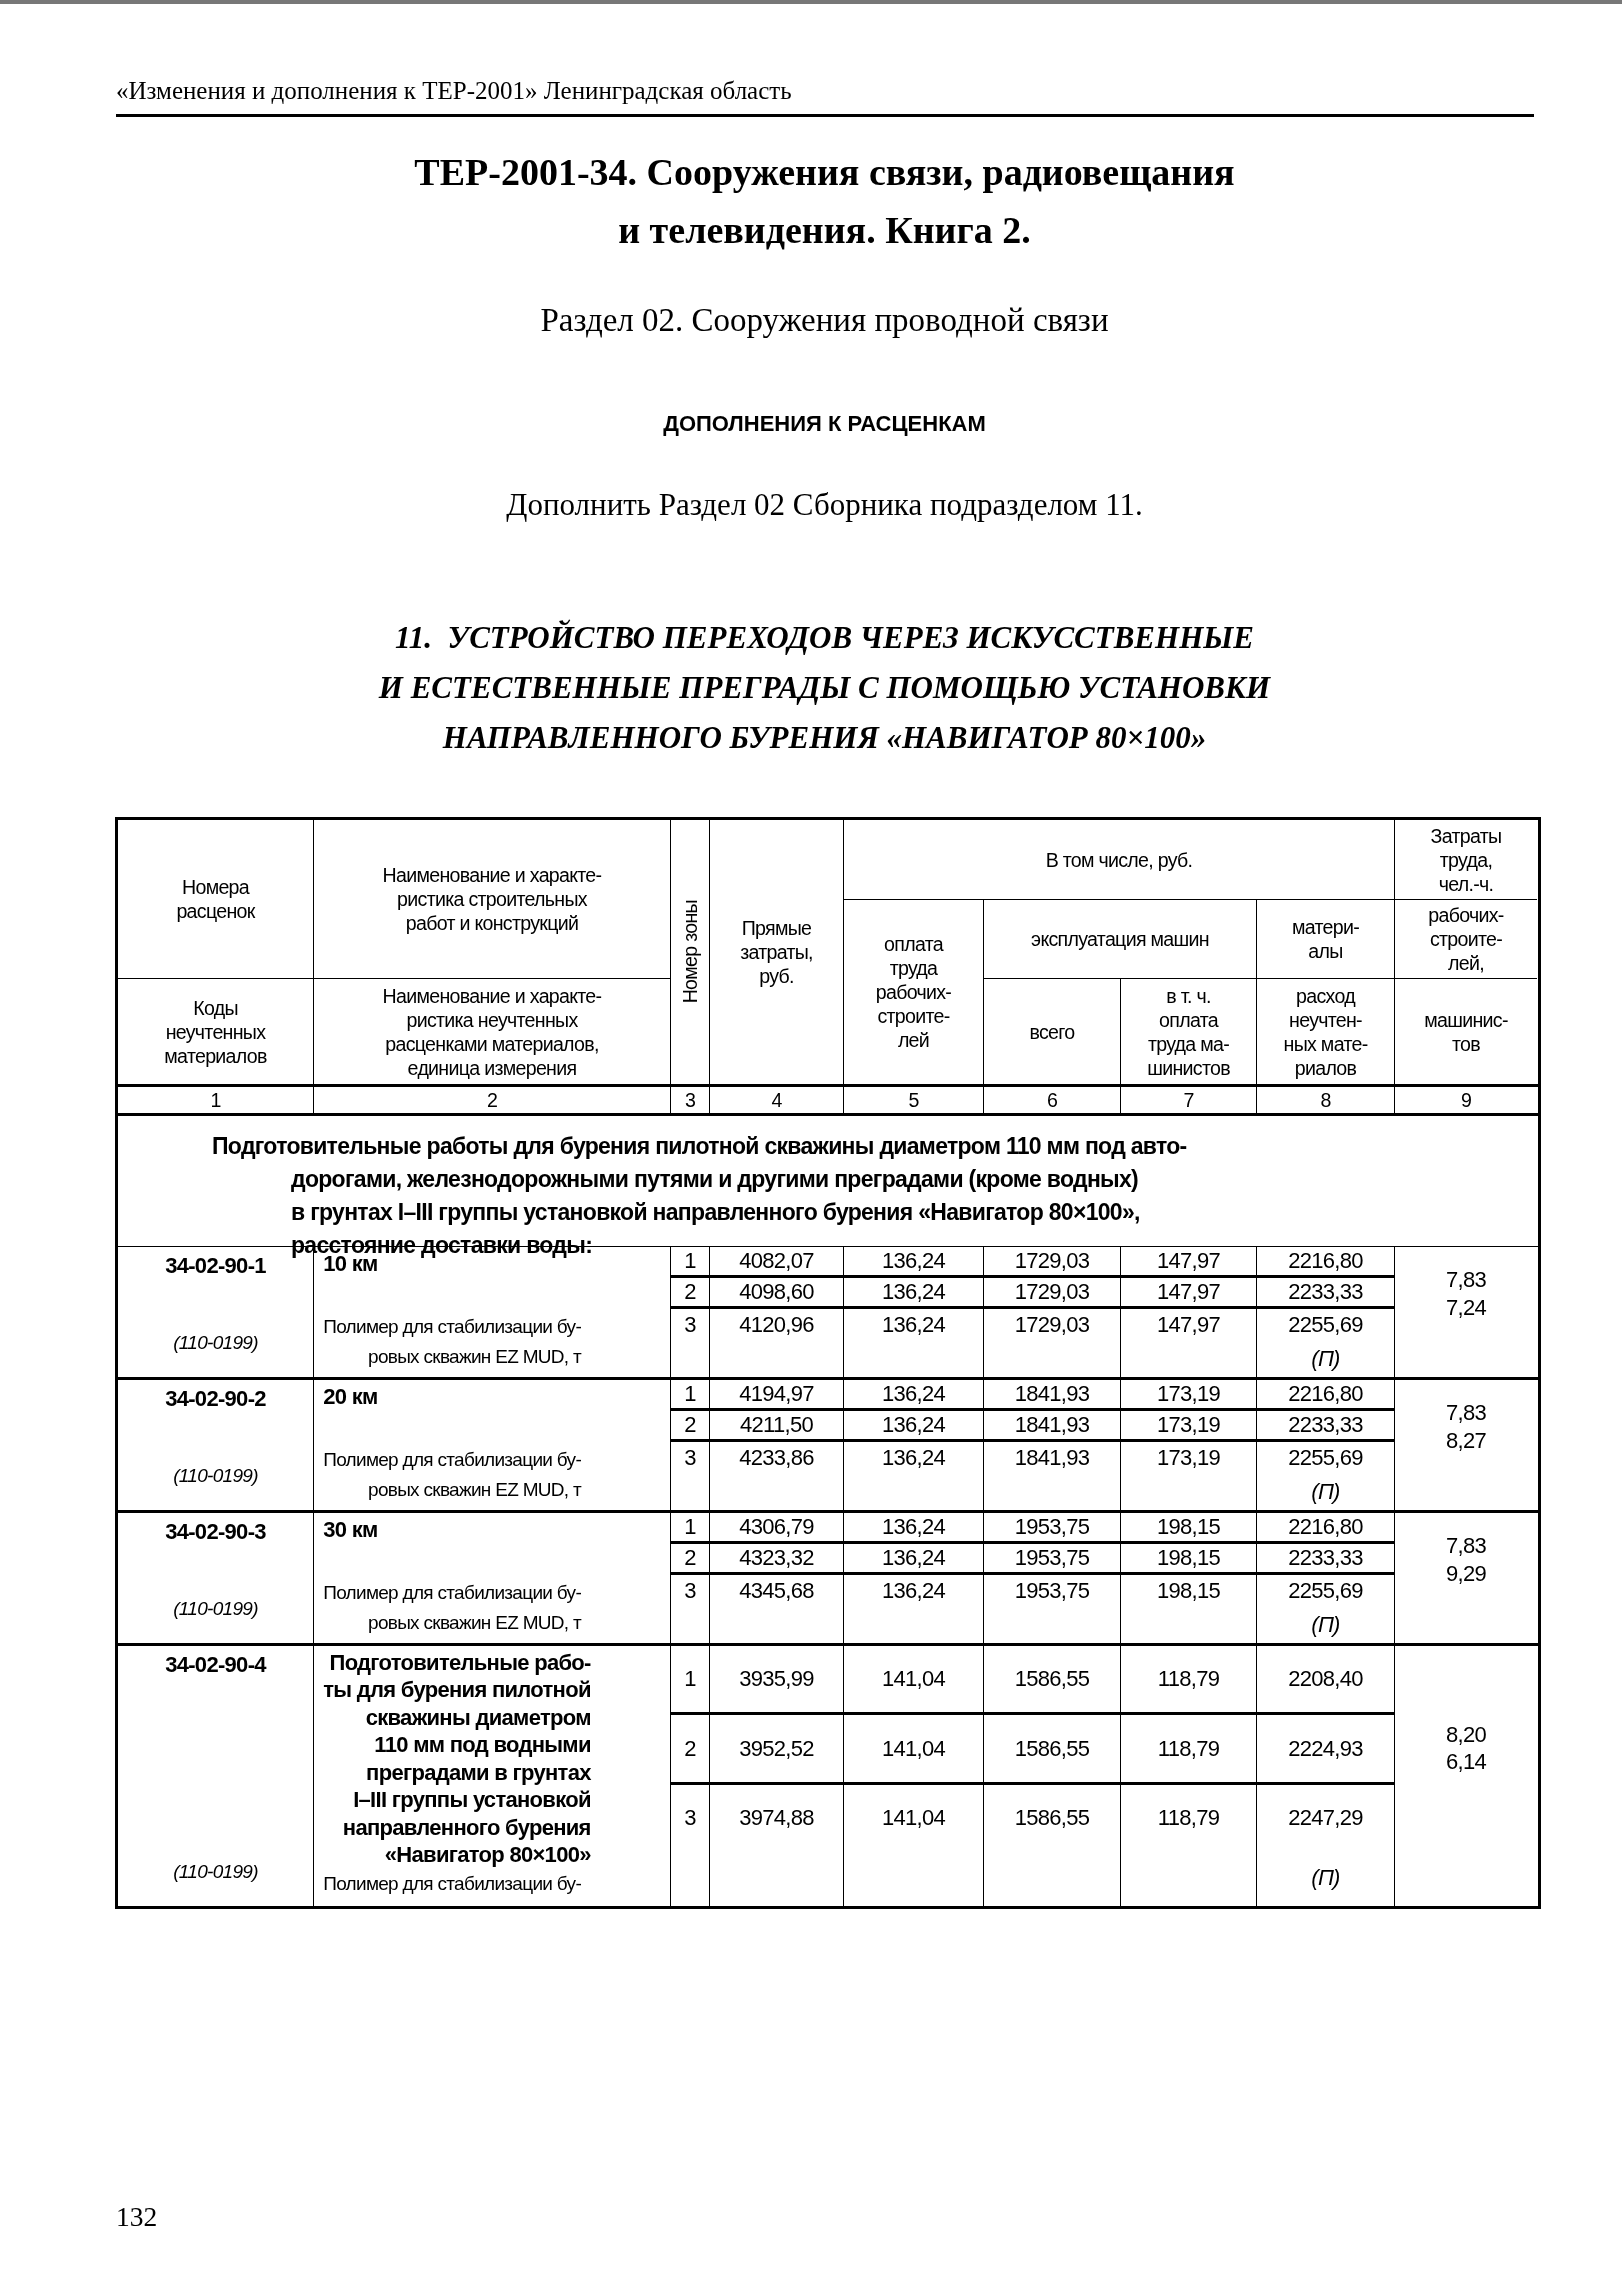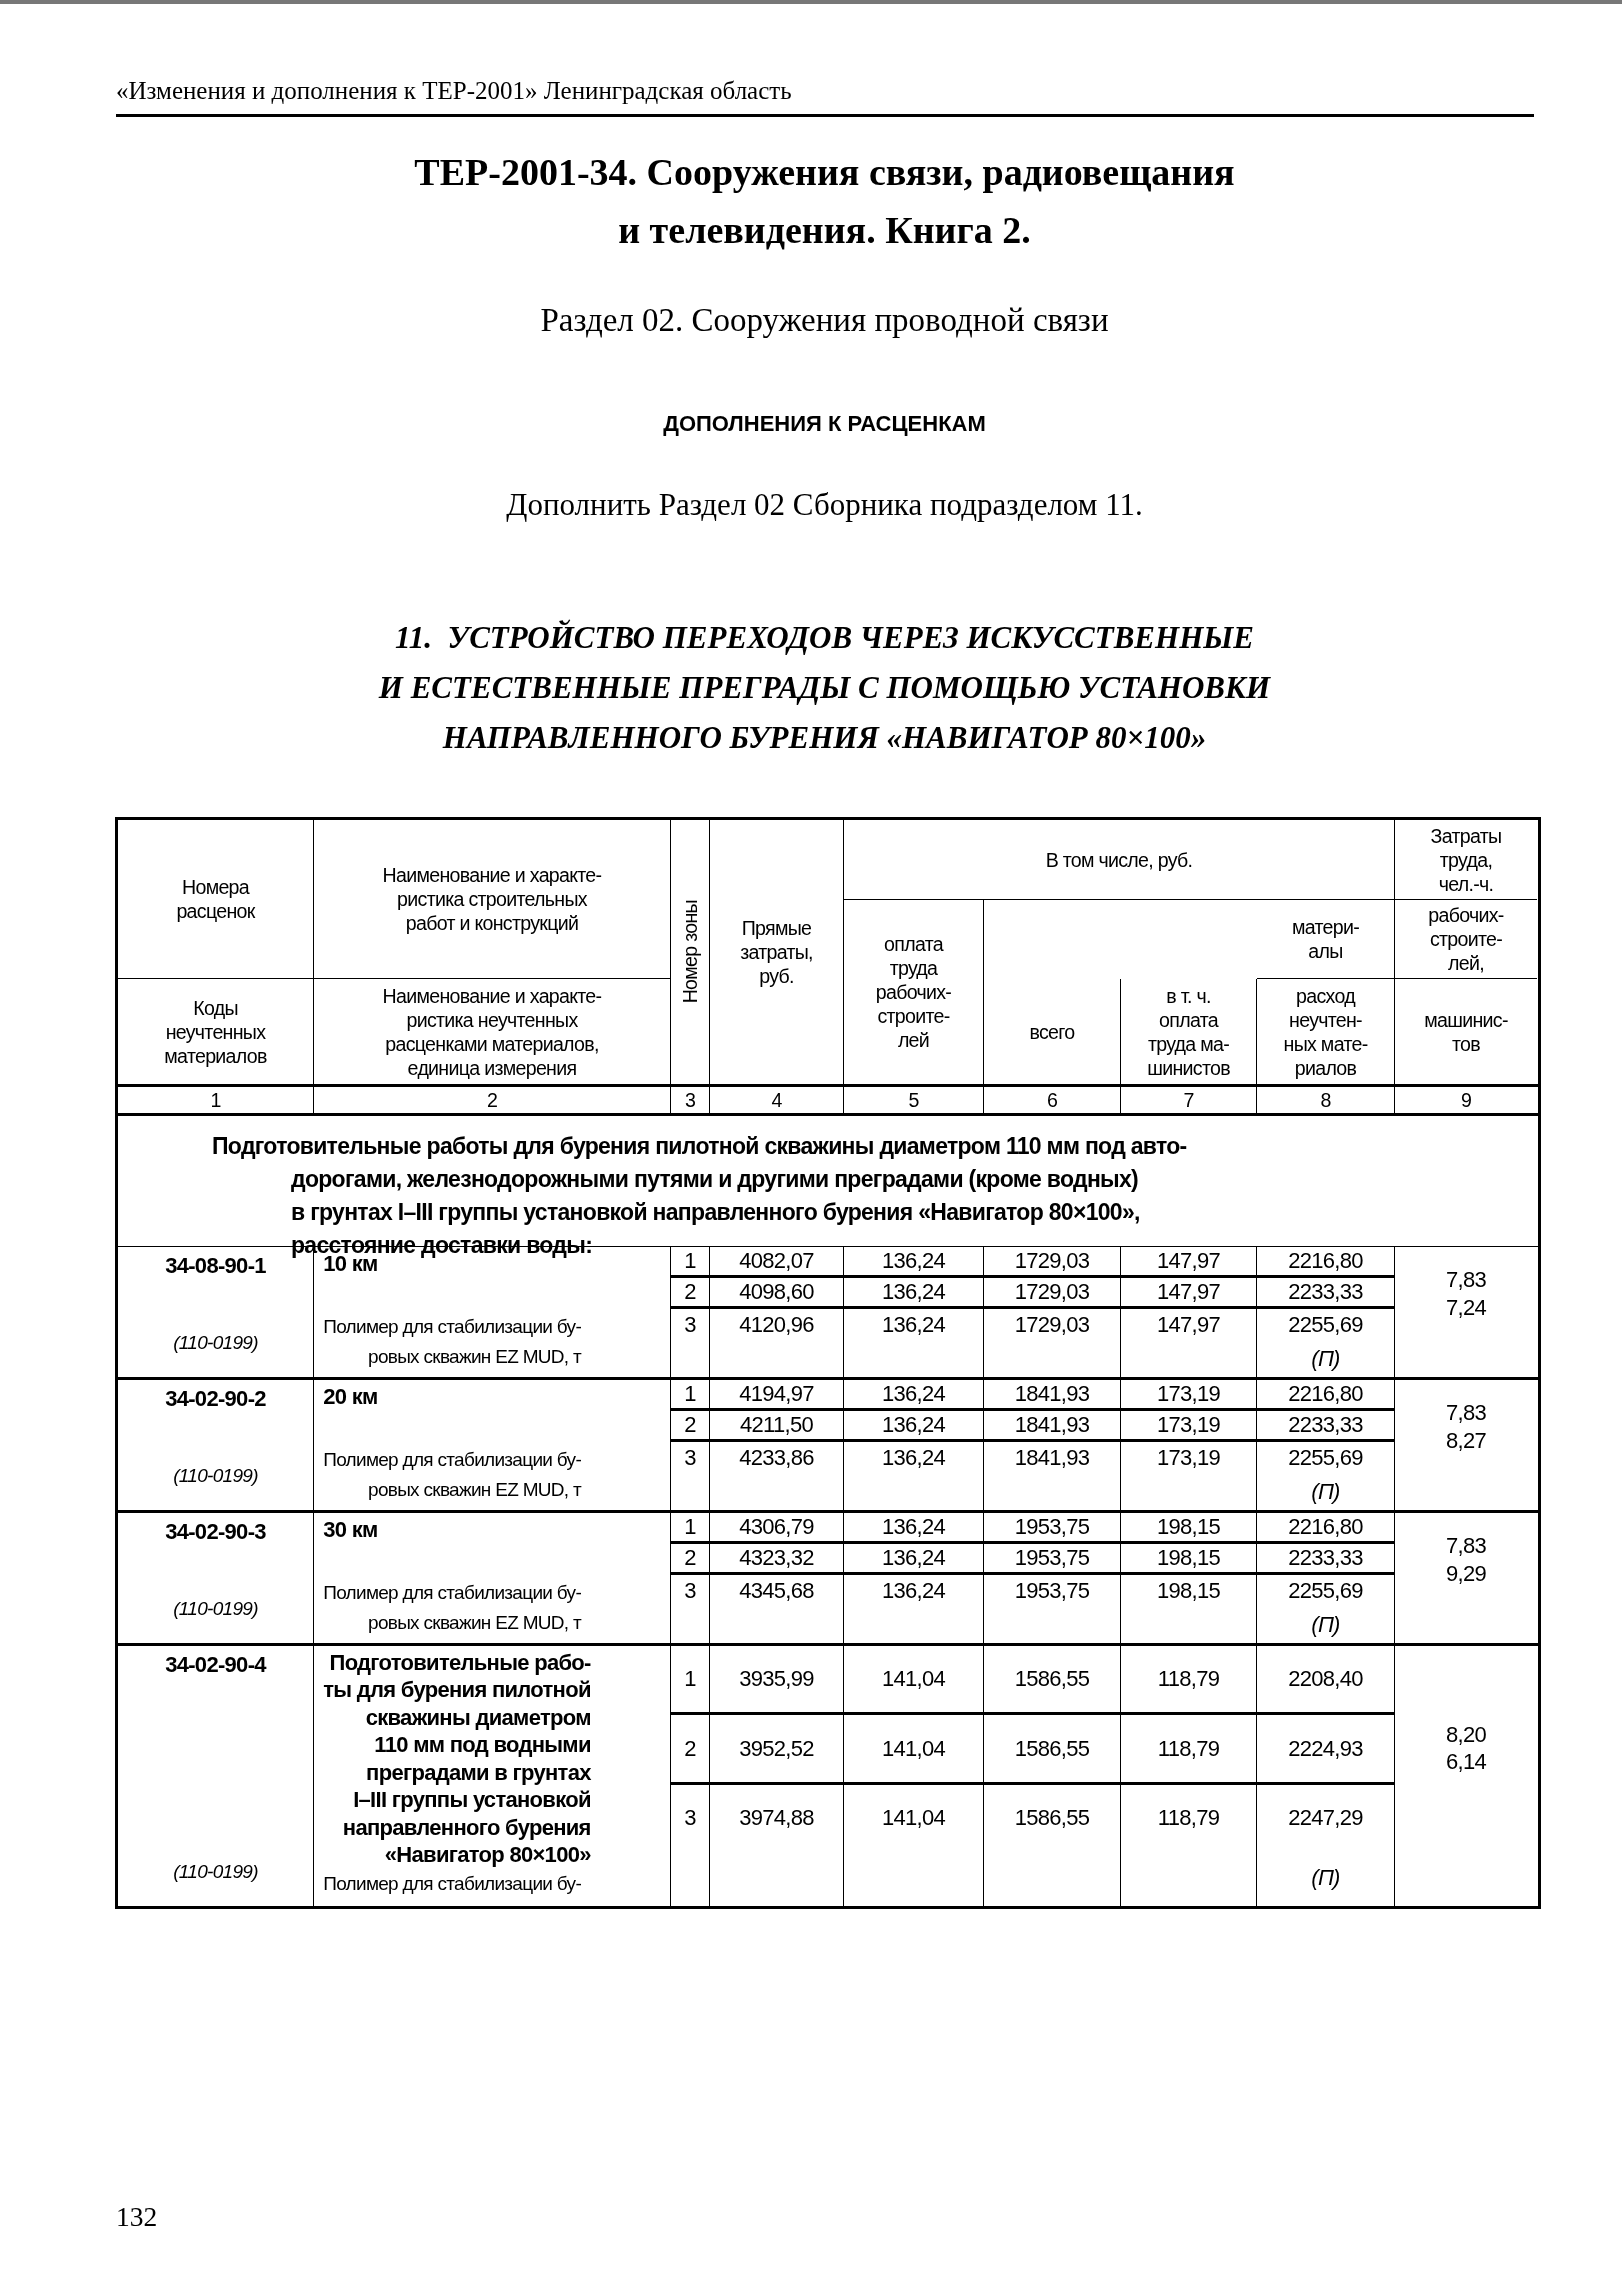--- a/index.html
+++ b/index.html
@@ -100,20 +100,21 @@
 руб.</div>
       <div class="c hb pre lastcol" style="grid-area:1/9/2/10">Затраты
 труда,
 чел.-ч.</div>
 
       <div class="c pre" style="grid-area:2/5/4/6">оплата
 труда
 рабочих-
 строите-
 лей</div>
+      <div class="c hb" style="grid-area:2/6/3/8">эксплуатация машин</div>
       <div class="c hb pre" style="grid-area:2/8/3/9">матери-
 алы</div>
       <div class="c hb pre lastcol" style="grid-area:2/9/3/10">рабочих-
 строите-
 лей,</div>
 
       <div class="c pre" style="grid-area:3/1/4/2">Коды
 неучтенных
 материалов</div>
       <div class="c pre" style="grid-area:3/2/4/3">Наименование и характе-
@@ -147,21 +148,21 @@
 
 
     <div class="t-desc pre">Подготовительные работы для бурения пилотной скважины диаметром 110 мм под авто-
 дорогами, железнодорожными путями и другими преградами (кроме водных)
 в грунтах I–III группы установкой направленного бурения «Навигатор 80×100»,
 расстояние доставки воды:</div>
 
     <div id="blocks-host">
         <div class="sect block">
     <div class="c codecell" style="grid-area:1/1/5/2">
-      <div class="code">34-08-90-1</div>
+      <div class="code">34-02-90-1</div>
       <div class="mcode">(110-0199)</div>
     </div>
     <div class="c namecell" style="grid-area:1/2/5/3">
       <div class="wname pre">10 км</div>
       <div class="mname pre">Полимер для стабилизации бу-
 ровых скважин EZ MUD, т</div>
     </div>
 
     <div class="c zr" style="grid-area:1/3/2/4">1</div>
     <div class="c zr" style="grid-area:1/4/2/5">4082,07</div>

